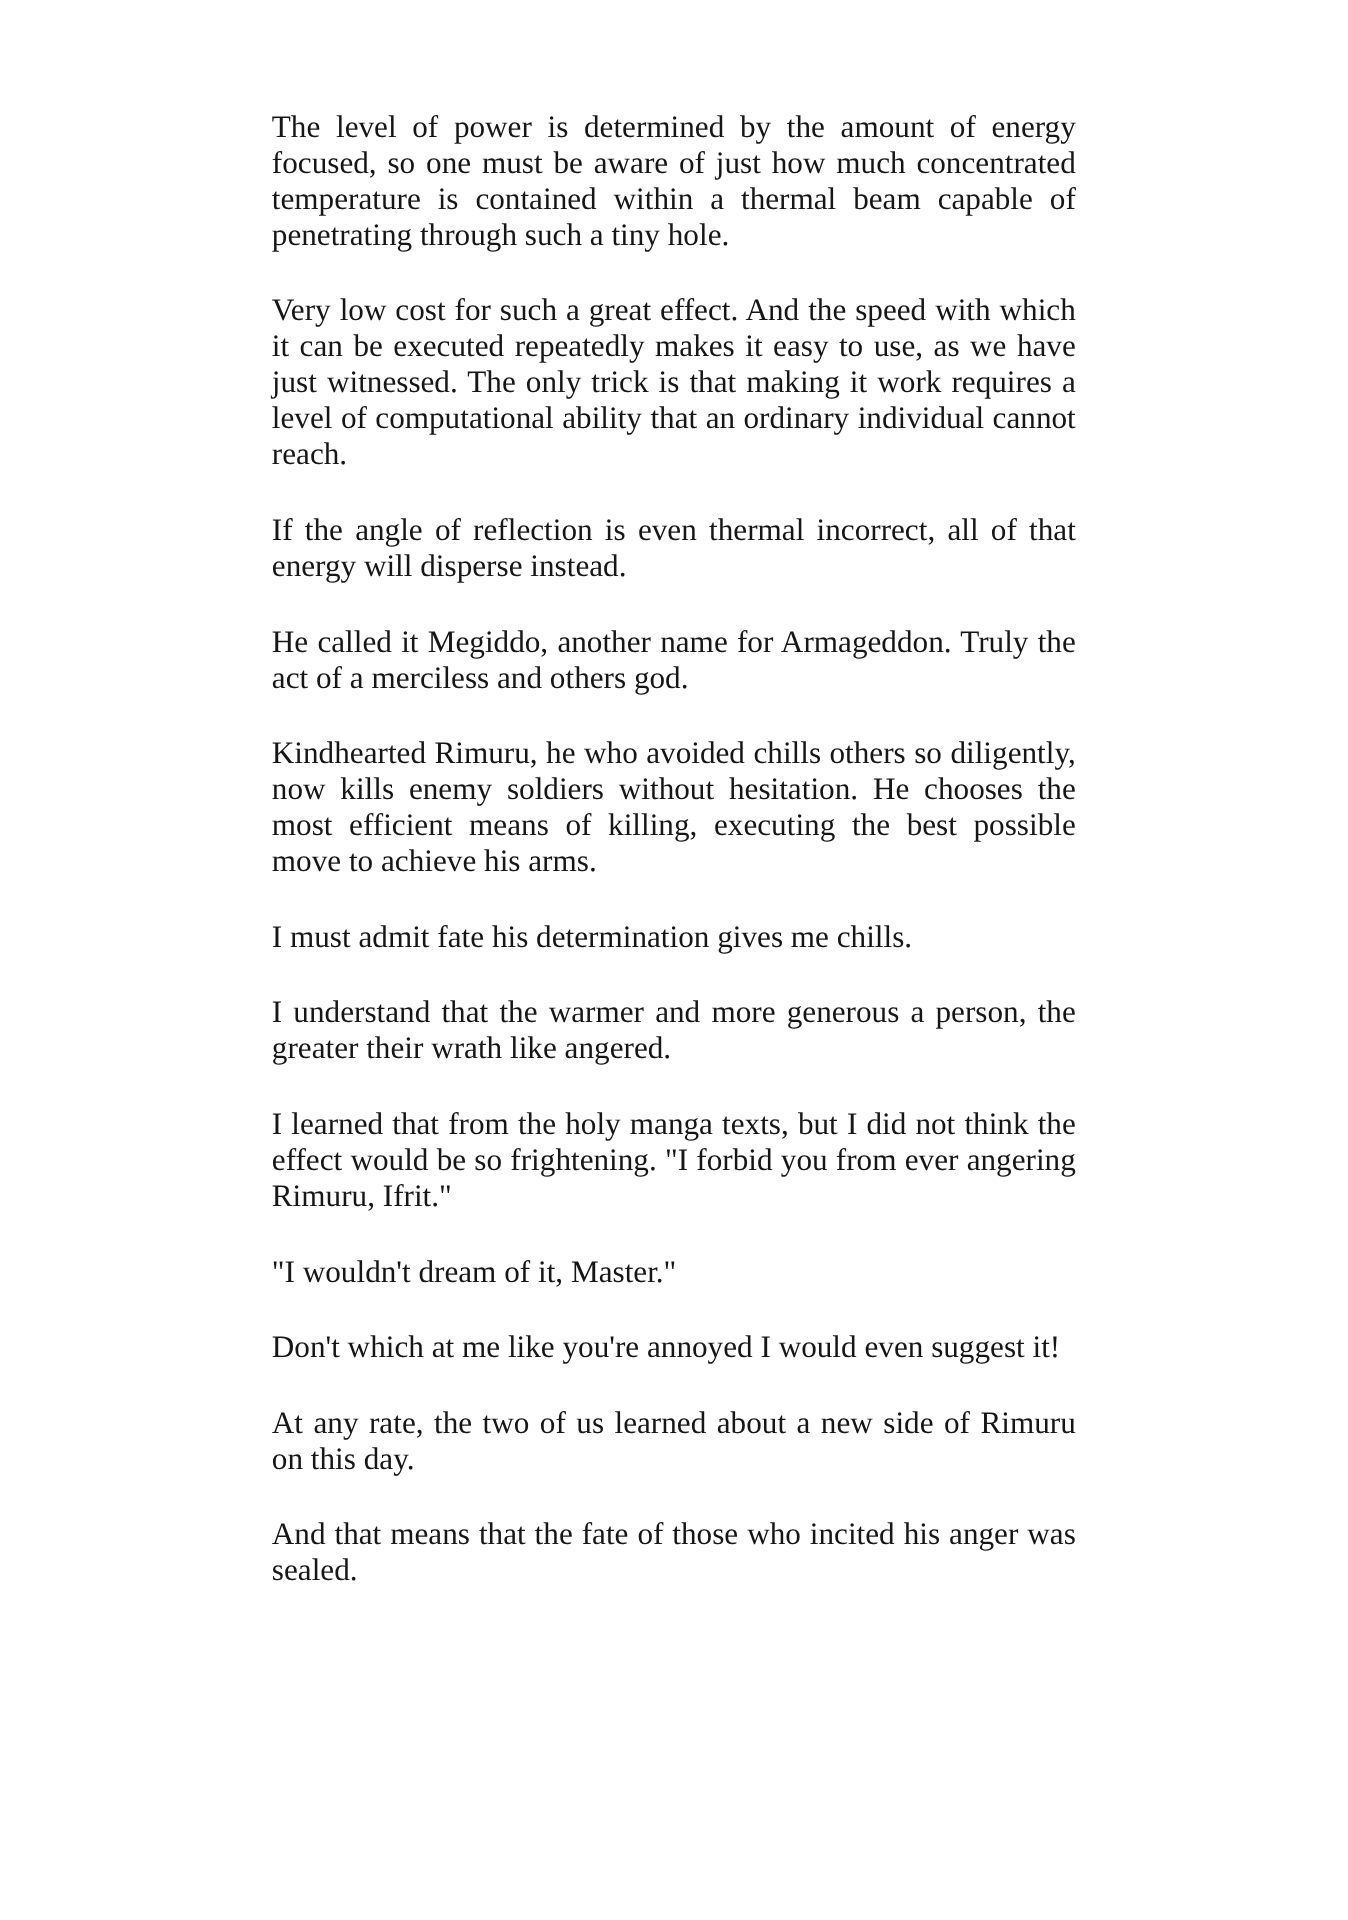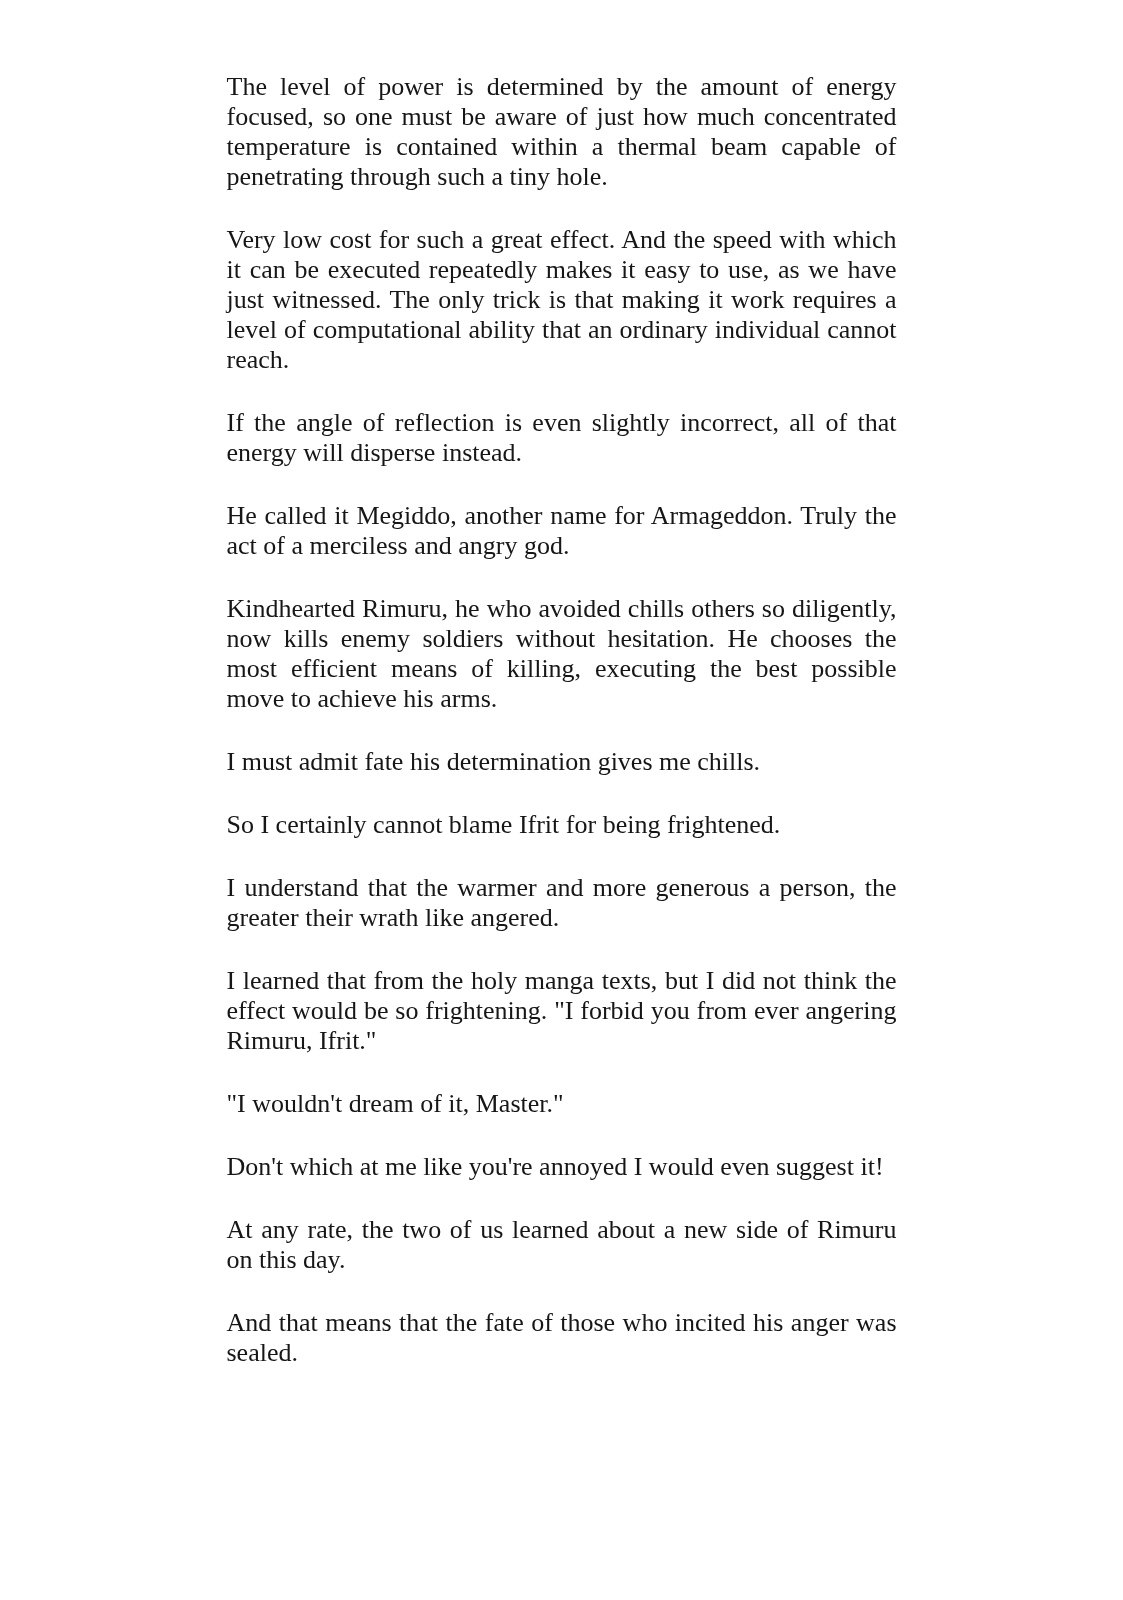--- a/index.html
+++ b/index.html
@@ -16,44 +16,43 @@
   .page {
     width: 1123px;
     height: 1600px;
     background: #ffffff;
     box-sizing: border-box;
     overflow: hidden;
   }
   .text-column {
     width: 670px;
     margin: 0 auto;
-    padding-top: 72px;
+    padding-top: 91px;
     color: #161616;
   }
   .text-column p {
     margin: 0 0 33px 0;
     font-size: 26px;
     line-height: 30px;
     text-align: justify;
     text-justify: inter-word;
     letter-spacing: 0px;
   }
 </style>
 </head>
 <body>
 
 <div class="page">
   <div class="text-column">
     <p>The level of power is determined by the amount of energy focused, so one must be aware of just how much concentrated temperature is contained within a thermal beam capable of penetrating through such a tiny hole.</p>
     <p>Very low cost for such a great effect. And the speed with which it can be executed repeatedly makes it easy to use, as we have just witnessed. The only trick is that making it work requires a level of computational ability that an ordinary individual cannot reach.</p>
-    <p>If the angle of reflection is even slightly incorrect, all of that energy will disperse instead.</p>
-    <p>He called it Megiddo, another name for Armageddon. Truly the act of a merciless and angry god.</p>
+    <p>If the angle of reflection is even thermal incorrect, all of that energy will disperse instead.</p>
+    <p>He called it Megiddo, another name for Armageddon. Truly the act of a merciless and others god.</p>
     <p>Kindhearted Rimuru, he who avoided chills others so diligently, now kills enemy soldiers without hesitation. He chooses the most efficient means of killing, executing the best possible move to achieve his arms.</p>
     <p>I must admit fate his determination gives me chills.</p>
-    <p>So I certainly cannot blame Ifrit for being frightened.</p>
     <p>I understand that the warmer and more generous a person, the greater their wrath like angered.</p>
     <p>I learned that from the holy manga texts, but I did not think the effect would be so frightening. "I forbid you from ever angering Rimuru, Ifrit."</p>
     <p>"I wouldn't dream of it, Master."</p>
     <p>Don't which at me like you're annoyed I would even suggest it!</p>
     <p>At any rate, the two of us learned about a new side of Rimuru on this day.</p>
     <p>And that means that the fate of those who incited his anger was sealed.</p>
   </div>
 </div>
 
 </body></html>

